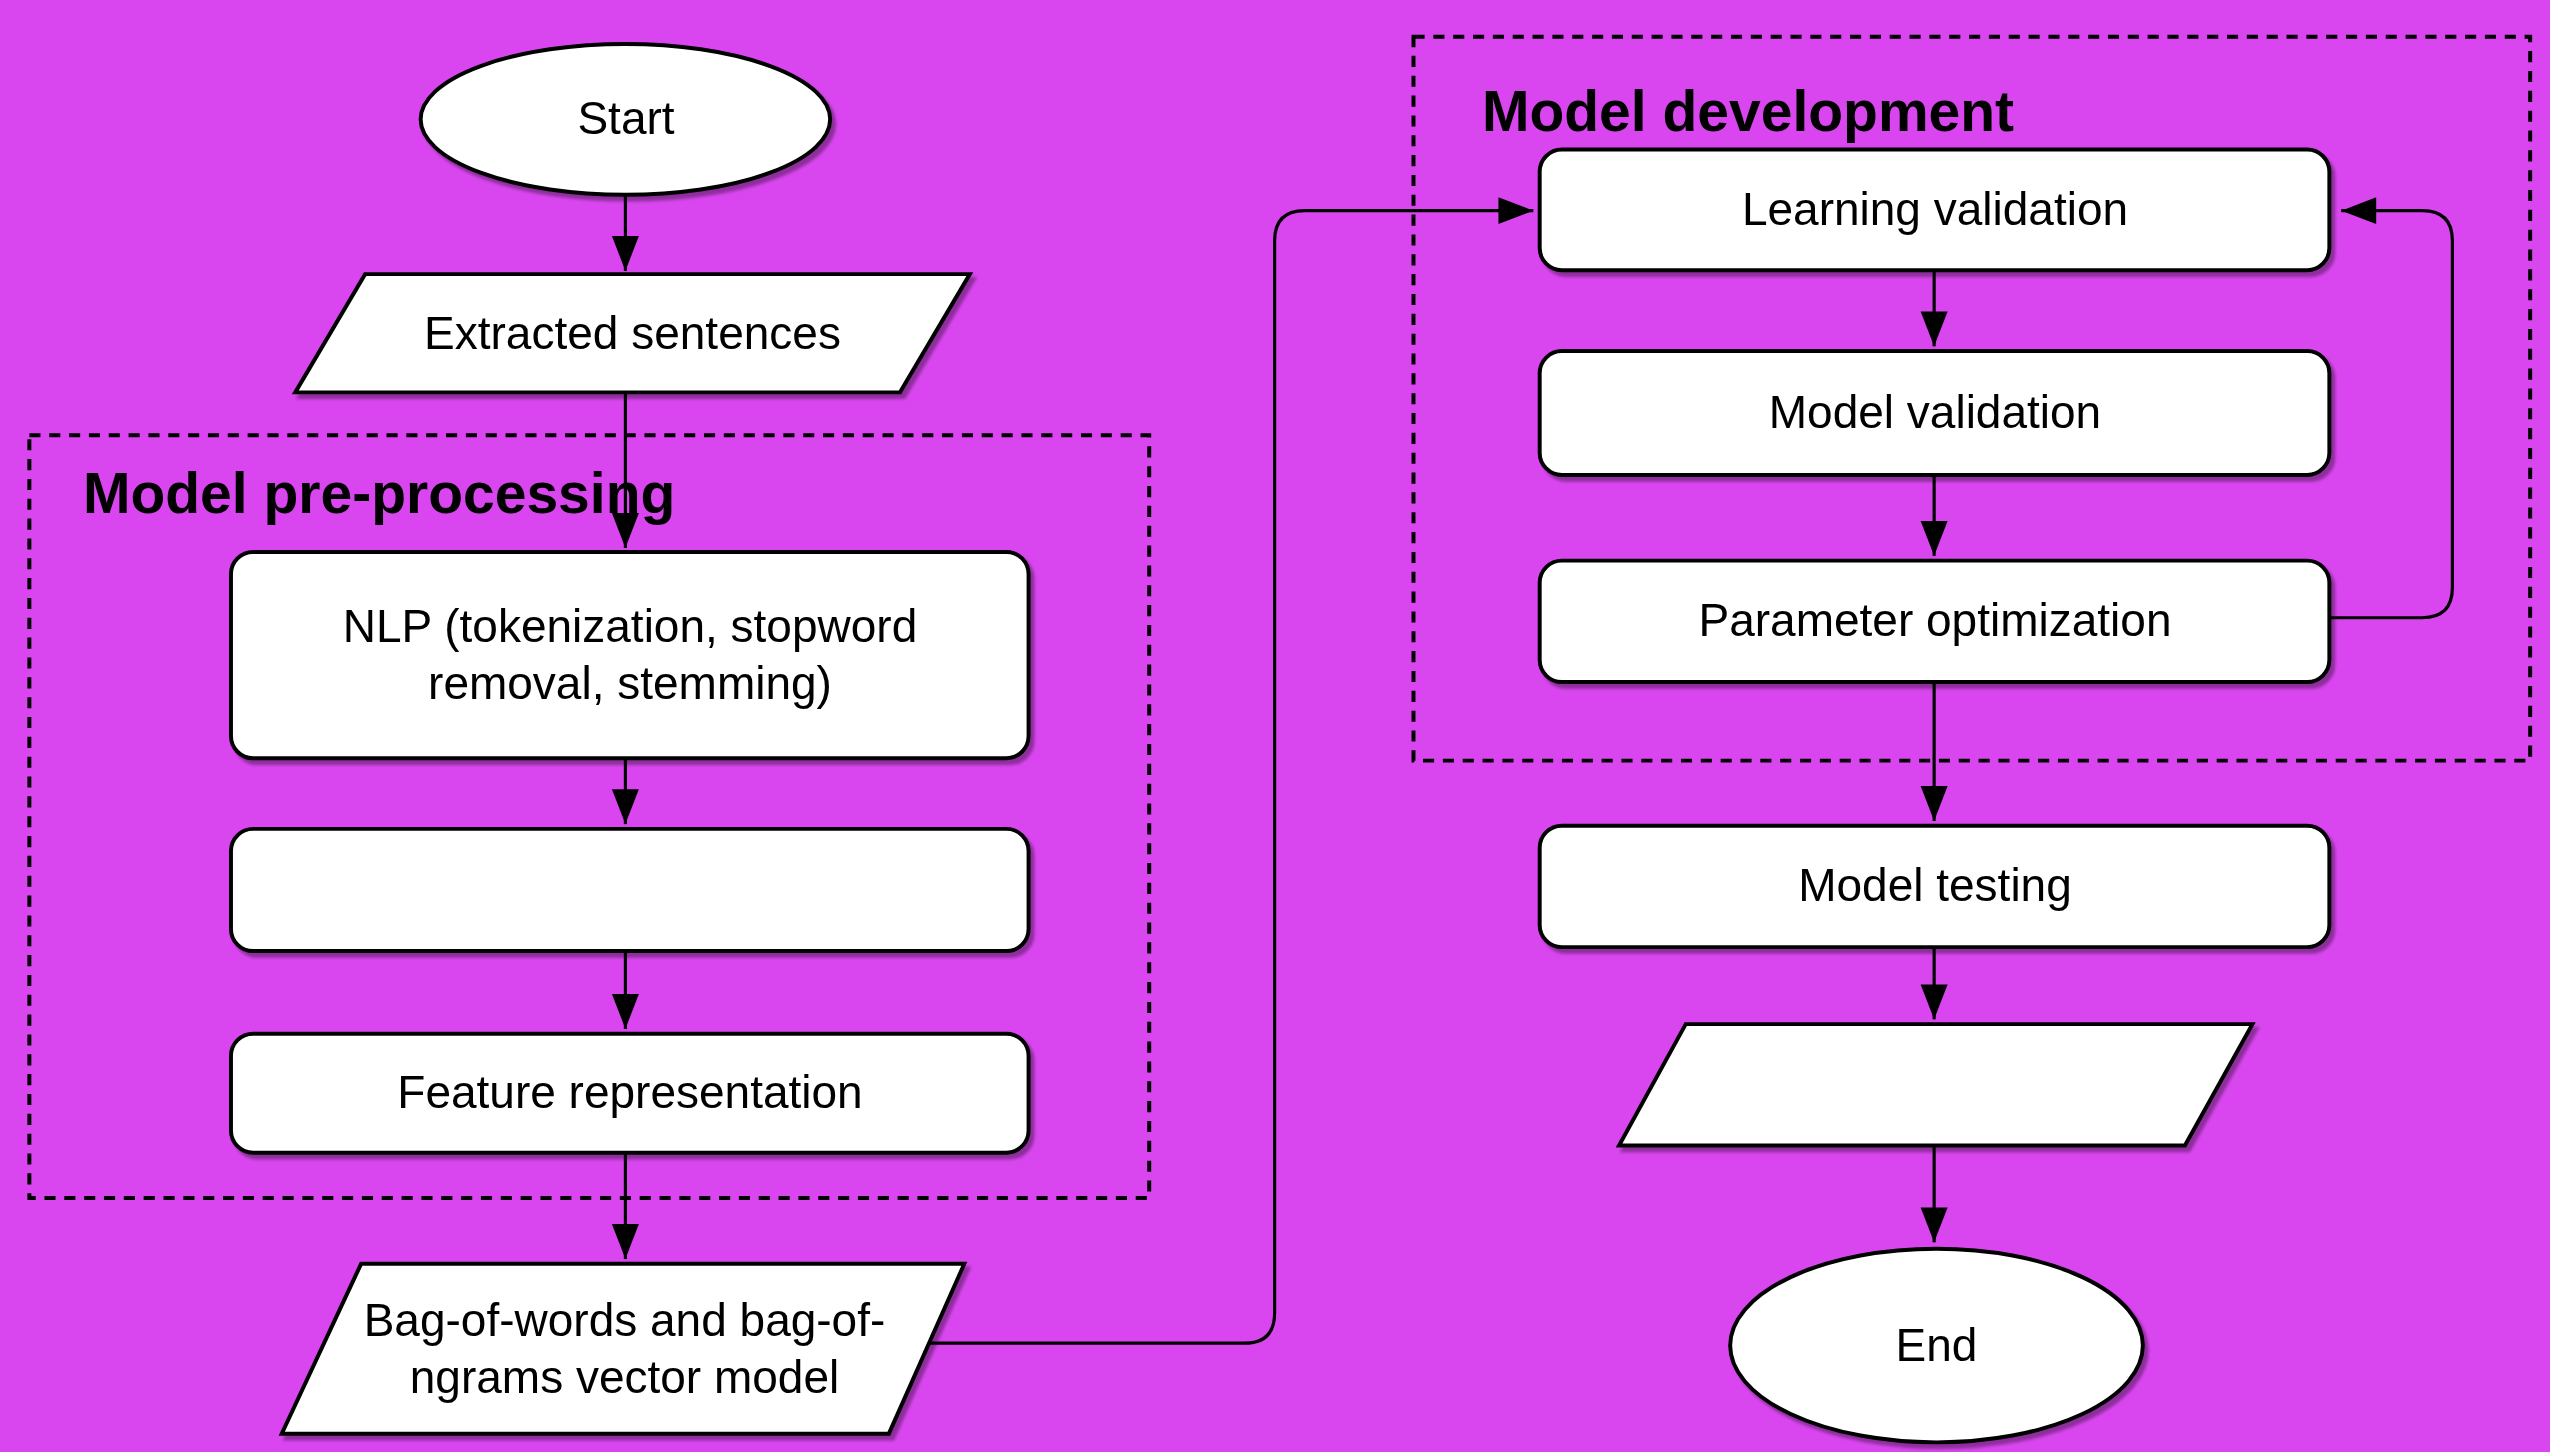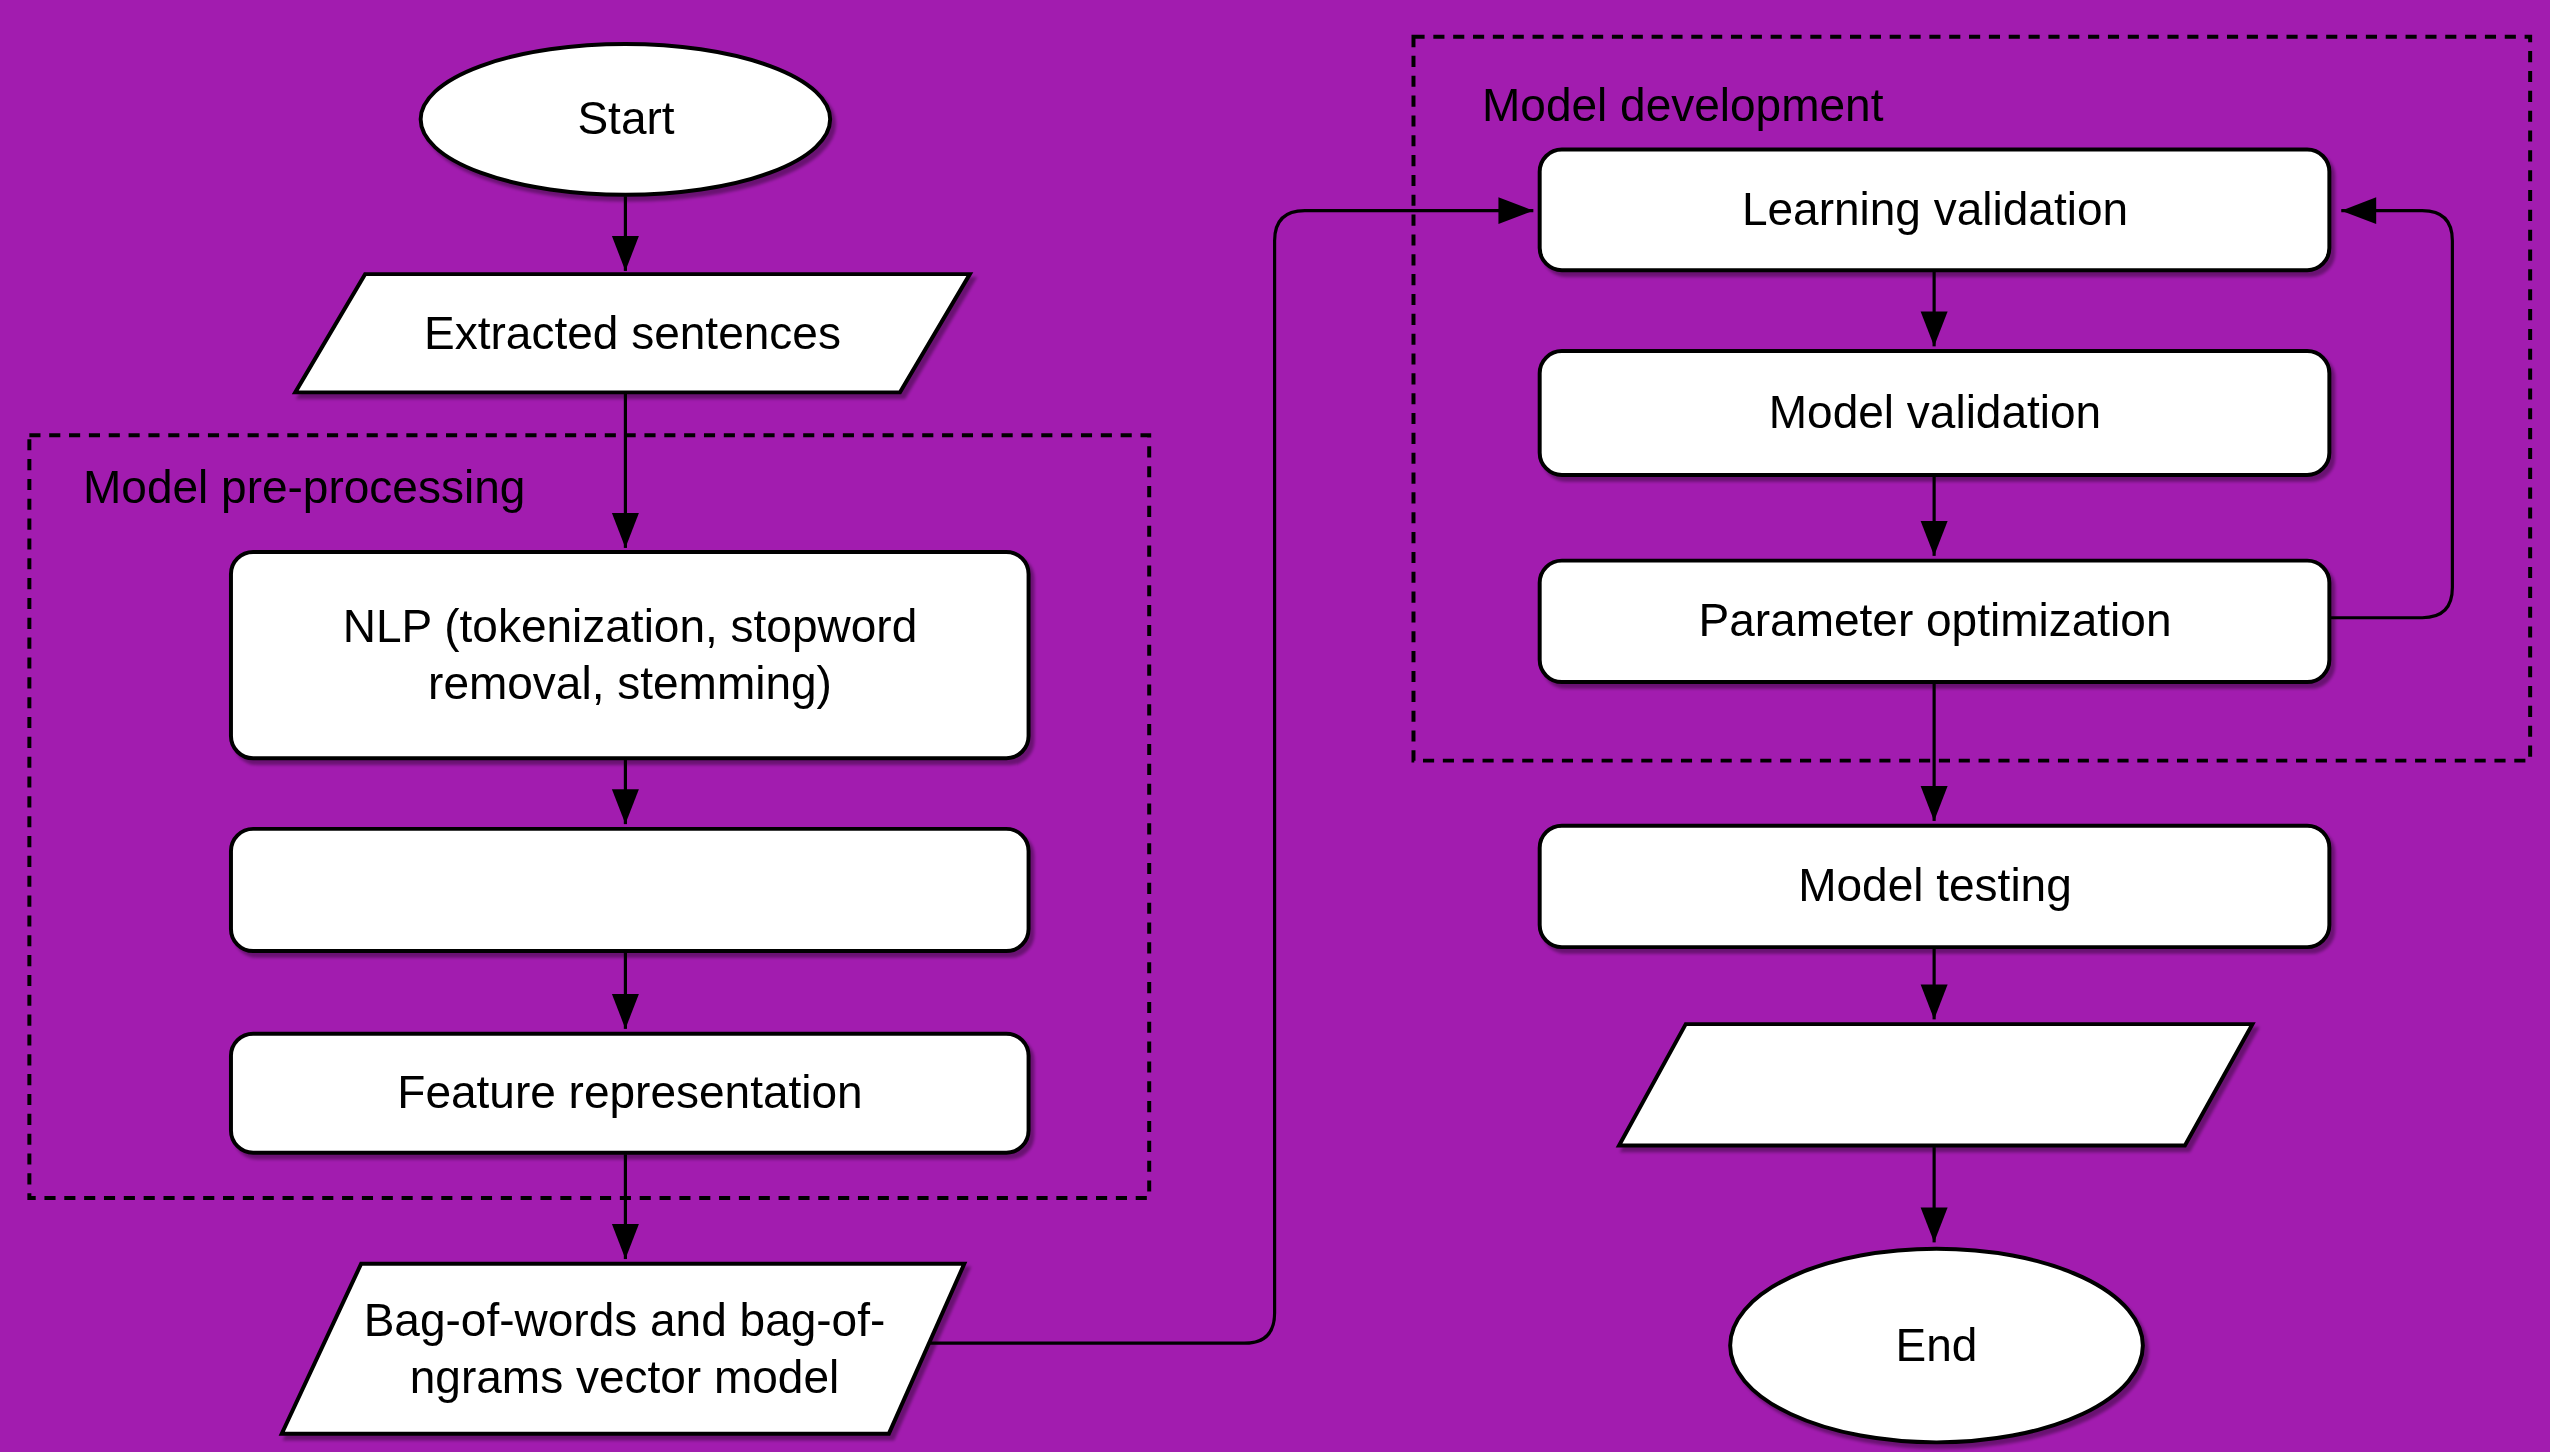--- a/index.html
+++ b/index.html
@@ -1,25 +1,25 @@
 <!DOCTYPE html>
 <html style="font-size:12.7px"><head>
 <meta charset="utf-8">
 <style>
   html,body{margin:0;padding:0;background:#ffffff;}
   body{width:2550px;height:1453px;overflow:hidden;}
-  .canvas{position:relative;width:2550px;height:1453px;background:#a21caf;
+  .canvas{position:relative;width:2550px;height:1453px;background:#d946ef;
           font-family:"Liberation Sans",sans-serif;color:#000;}
   .canvas svg{position:absolute;left:0;top:0;width:2550px;height:1453px;}
   .shape{fill:#ffffff;stroke:#000000;stroke-width:5;filter:url(#shadow);}
   .gbox{fill:none;stroke:#000000;stroke-width:5;stroke-dasharray:14 11;}
   .edge{fill:none;stroke:#000000;stroke-width:4;marker-end:url(#arr);}
   .lbl{position:absolute;display:flex;align-items:center;justify-content:center;
        text-align:center;font-size:46px;line-height:1.25;white-space:pre-line;}
-  .group-lbl{position:absolute;font-weight:normal;font-size:46px;white-space:nowrap;}
+  .group-lbl{position:absolute;font-weight:bold;font-size:57px;white-space:nowrap;}
 </style>
 </head>
 <body>
 
 <div class="canvas">
 
   <svg viewBox="0 0 3213 1830">
     <defs>
       <marker id="arr" markerUnits="userSpaceOnUse" markerWidth="48" markerHeight="38" viewBox="0 0 48 38" refX="46" refY="19" orient="auto">
         <path d="M2,2 L46,19 L2,36 Z" fill="#000000"></path>

